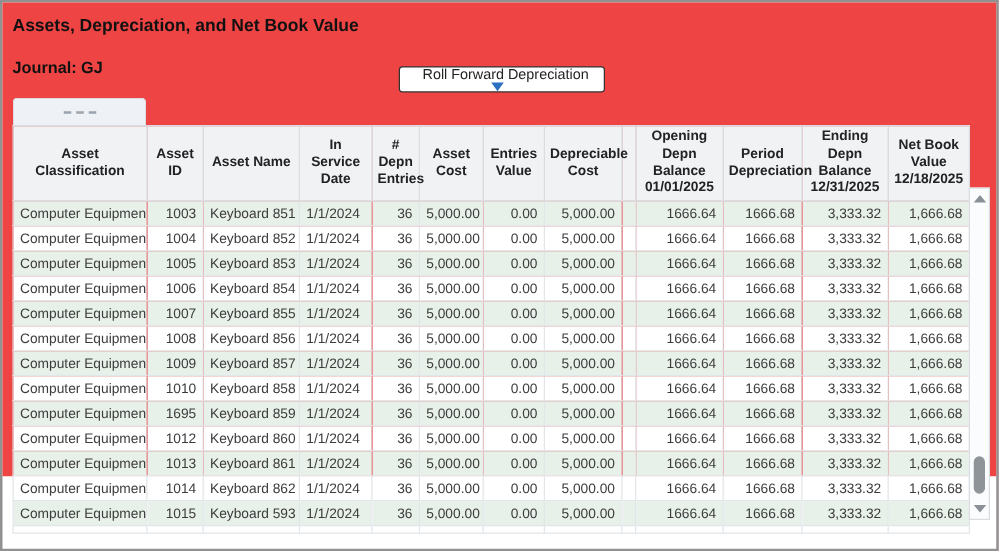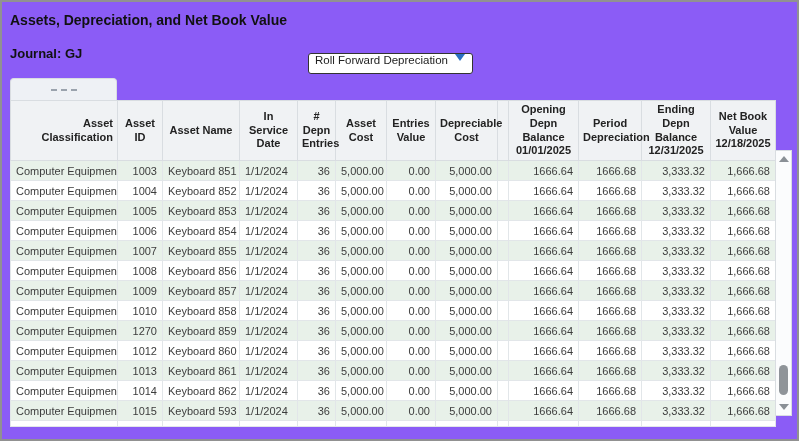--- a/index.html
+++ b/index.html
@@ -5,37 +5,37 @@
   * { margin:0; padding:0; box-sizing:border-box; }
   html,body { width:799px; height:441px; }
   body {
     font-family:"Liberation Sans", sans-serif;
     background:#ffffff;
     border:2px solid #919191;
     position:relative;
     overflow:hidden;
     color:#222;
   }
-  .stage { position:relative; width:795px; height:437px; background:#8b5cf6;text-decoration:underline; }
+  .stage { position:relative; width:795px; height:379px; background:#ef4444;text-decoration:underline; }
 
   
   .page-title {
     position:absolute; left:8px; top:10px;
     font-size:14px; font-weight:bold; color:#111;
   }
   .journal-line {
     position:absolute; left:8px; top:44px;
     font-size:13px; font-weight:bold; color:#111;
   }
 
   
   .dropdown {
-    position:absolute; left:306px; top:51px; width:165px; height:21px;
+    position:absolute; left:317px; top:51px; width:165px; height:21px;
     border:1px solid #333; border-radius:3px; background:#fff;
-    display:flex; cursor:pointer;
+    display:flex; align-items:center; cursor:pointer;flex-direction:column;
   }
   .dropdown-label {
     font-size:11.5px; color:#222; padding-left:6px; flex:1;
     white-space:nowrap; overflow:hidden;
   }
   .dropdown-caret {
     width:0; height:0; margin-right:7px;
     border-left:5px solid transparent; border-right:5px solid transparent;
     border-top:7px solid #2a6fc2;
   }
@@ -53,21 +53,21 @@
   table.grid {
     position:absolute; left:0; top:22px; width:765px;
     border-collapse:collapse; table-layout:fixed;
     font-size:11px;
   }
   table.grid th {
     background:#f0f2f4; color:#222; font-weight:bold;
     border:1px solid #d9dde1; height:50px; padding:2px 4px;
     text-align:center; vertical-align:middle; line-height:1.25;
   }
-  table.grid th.al { text-align:right; }
+  table.grid th.al { text-align:center; }
   table.grid td {
     border:1px solid #e2e6e9; height:20px; padding:0 5px;
     color:#3c3c3c; white-space:nowrap; overflow:hidden; vertical-align:middle;
   }
   table.grid tr.odd td { background:#e8f1e9; }
   table.grid tr.even td { background:#ffffff; }
   table.grid td.ar { text-align:right; }
   table.grid td.al { text-align:left; }
   table.grid tr.stub td { height:6px; background:#fff; }
 
@@ -258,21 +258,21 @@
             <td class="ar">0.00</td>
             <td class="ar">5,000.00</td>
             <td class="al"></td>
             <td class="ar">1666.64</td>
             <td class="ar">1666.68</td>
             <td class="ar">3,333.32</td>
             <td class="ar">1,666.68</td>
           </tr>
           <tr class="odd">
             <td class="al">Computer Equipment</td>
-            <td class="ar">1270</td>
+            <td class="ar">1695</td>
             <td class="al">Keyboard 859</td>
             <td class="al">1/1/2024</td>
             <td class="ar">36</td>
             <td class="ar">5,000.00</td>
             <td class="ar">0.00</td>
             <td class="ar">5,000.00</td>
             <td class="al"></td>
             <td class="ar">1666.64</td>
             <td class="ar">1666.68</td>
             <td class="ar">3,333.32</td>

